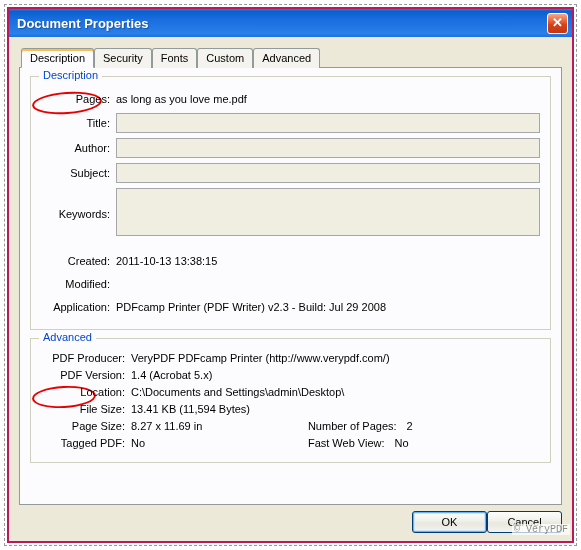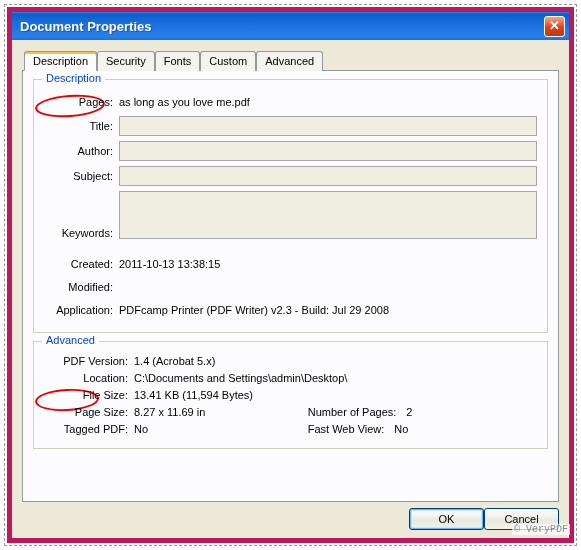--- a/index.html
+++ b/index.html
@@ -13,21 +13,21 @@
   .outer-border {
     border: 1px dashed #999;
     padding: 2px;
     width: 573px;
     height: 542px;
     position: relative;
   }
   .window {
     width: 100%;
     height: 100%;
-    border: 5px solid #be185d;
+    border: 2px solid #be185d;
     background: #ece9d8;
     display: flex;
     flex-direction: column;
   }
   .titlebar {
     background: linear-gradient(to bottom, #2a80e8 0%, #0b5fcb 8%, #1a6ee0 40%, #2a80e8 88%, #1a6ee0 100%);
     color: #fff;
     font-weight: bold;
     font-size: 13px;
     height: 28px;
@@ -109,21 +109,21 @@
     padding: 0 4px;
     color: #0046d5;
     font-size: 11px;
   }
   .prop-row {
     display: flex;
     align-items: center;
     margin: 5px 0;
     min-height: 18px;
   }
-  .prop-row.tall { align-items: flex-end; }
+  .prop-row.tall { align-items: center; }
   .prop-label {
     width: 75px;
     text-align: right;
     padding-right: 6px;
     color: #000;
   }
   .prop-value {
     flex: 1;
     color: #000;
   }
@@ -268,20 +268,24 @@
         <div class="prop-row">
           <div class="prop-label">Application:</div>
           <div class="prop-value">PDFcamp Printer (PDF Writer) v2.3 - Build: Jul 29 2008</div>
         </div>
       </div>
 
       <div class="groupbox" style="margin-bottom:0;">
         <div class="groupbox-title">Advanced</div>
 
         <div class="adv-row">
+          <div class="adv-label">PDF Producer:</div>
+          <div class="adv-value">VeryPDF PDFcamp Printer (http://www.verypdf.com/)</div>
+        </div>
+        <div class="adv-row">
           <div class="adv-label">PDF Version:</div>
           <div class="adv-value">1.4 (Acrobat 5.x)</div>
         </div>
         <div class="adv-row">
           <div class="adv-label">Location:</div>
           <div class="adv-value">C:\Documents and Settings\admin\Desktop\</div>
         </div>
         <div class="adv-row">
           <div class="adv-label">File Size:</div>
           <div class="adv-value">13.41 KB (11,594 Bytes)</div>

